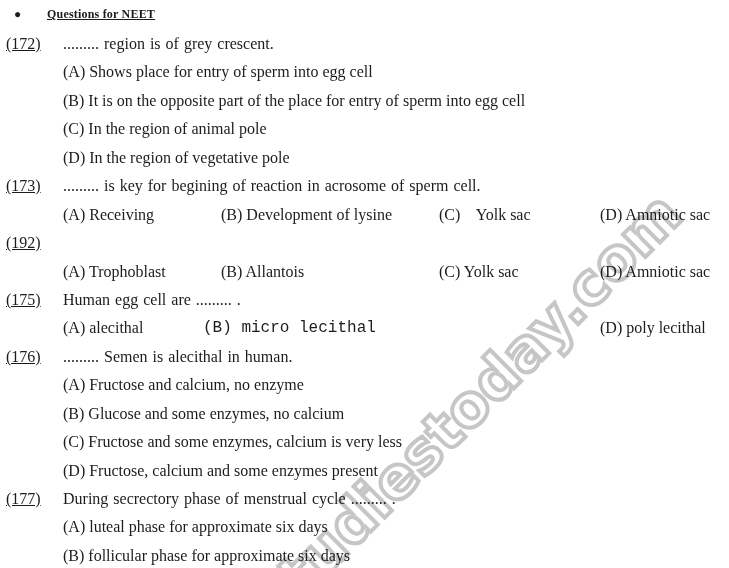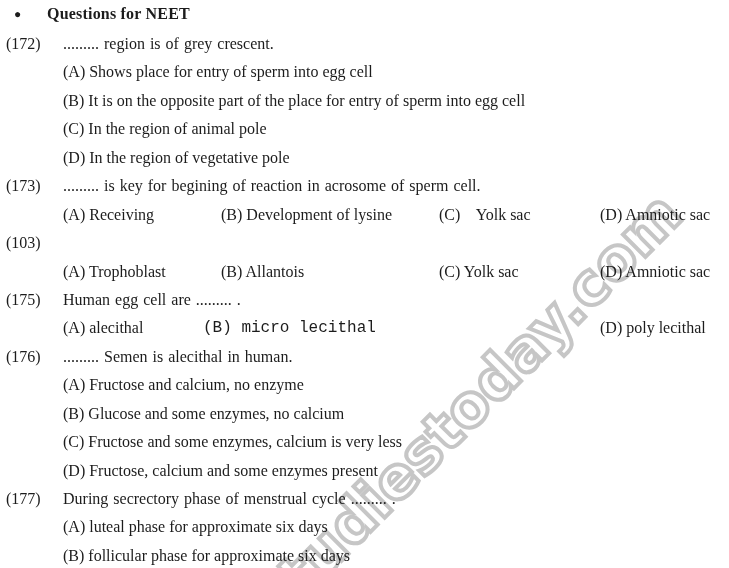--- a/index.html
+++ b/index.html
@@ -44,22 +44,22 @@
     height:28.45px;
   }
   .line span{
     position:absolute;
     top:0;
     line-height:28.45px;
     white-space:pre;
   }
   .header-line{height:30px;}
   .header-line .bullet{left:14px;font-size:12px;}
-  .header-line .title{left:47px;font-weight:bold;font-size:16px;letter-spacing:0.2px;}
-  .qnum{left:6px;}
+  .header-line .title{left:47px;font-weight:bold;font-size:12px;letter-spacing:0.2px;text-decoration:underline;}
+  .qnum{left:6px;text-decoration:underline;}
   .qtext{left:63px;word-spacing:1px;text-align:center;}
   .opt-full{left:63px;}
   .colA{left:63px;}
   .colB{left:221px;}
   .colB.narrow{left:203px;font-family:Liberation Mono, monospace;}
   .colC{left:416px;margin-left:23px;}
   .colD{left:552px;margin-left:48px;}
 </style>
 </head>
 <body>
@@ -97,21 +97,21 @@
       <span class="qtext">......... is key for begining of reaction in acrosome of sperm cell.</span>
     </div>
     <div class="line">
       <span class="colA">(A) Receiving</span>
       <span class="colB">(B) Development of lysine</span>
       <span class="colC">(C)    Yolk sac</span>
       <span class="colD">(D) Amniotic sac</span>
     </div>
 
     <div class="line">
-      <span class="qnum">(103)</span>
+      <span class="qnum">(192)</span>
     </div>
     <div class="line">
       <span class="colA">(A) Trophoblast</span>
       <span class="colB">(B) Allantois</span>
       <span class="colC">(C) Yolk sac</span>
       <span class="colD">(D) Amniotic sac</span>
     </div>
 
     <div class="line">
       <span class="qnum">(175)</span>

